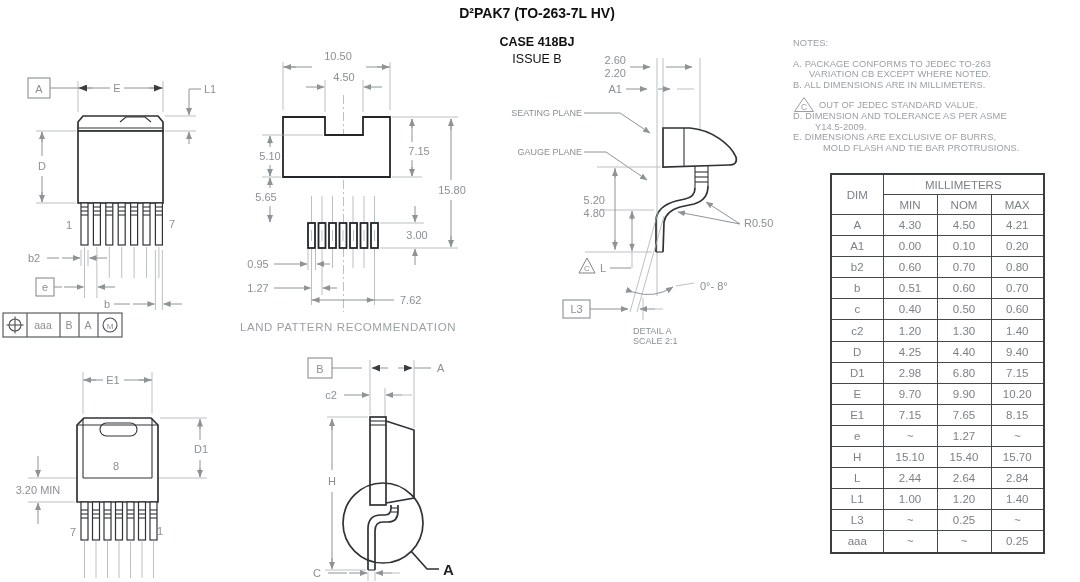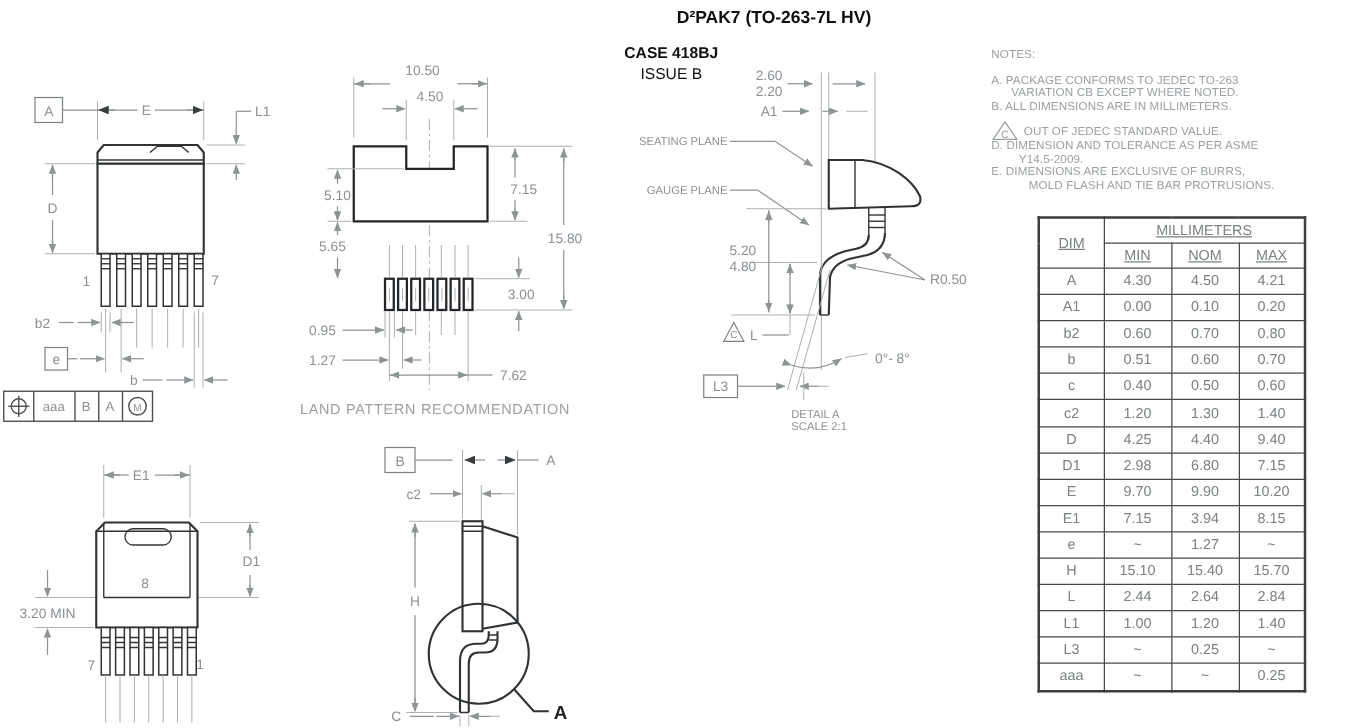--- a/index.html
+++ b/index.html
@@ -16,33 +16,33 @@
   .thin{stroke:#aab0b2;stroke-width:.8;fill:none;}
   .dim {stroke:#8e9496;stroke-width:1;fill:none;}
   .o   {stroke:#2f3335;stroke-width:1.7;fill:#fff;}
   .on  {stroke:#2f3335;stroke-width:1.7;fill:none;}
   .o2  {stroke:#2f3335;stroke-width:1.1;fill:none;}
   .pin {stroke:#2f3335;stroke-width:1.2;fill:#fff;}
   .pad {stroke:#22262a;stroke-width:1.8;fill:#fff;}
   .box {stroke:#7d8488;stroke-width:1;fill:none;}
   .fcf {stroke:#4a4f52;stroke-width:1.1;fill:none;}
   .title-line{position:absolute;left:377px;width:320px;text-align:center;color:#101010;}
-  #t1{top:5px;font-size:14px;font-weight:bold;text-align:right;}
+  #t1{top:5px;font-size:14px;font-weight:bold;}
   #t2{top:35px;font-size:12.5px;font-weight:600;}
   #t3{top:52px;font-size:12.5px;font-weight:400;}
   .notes{position:absolute;left:793px;top:38px;width:292px;color:#999fa2;font-size:9.3px;
          line-height:10.6px;letter-spacing:.1px;}
   .notes .nh{margin-bottom:10px;}
   .notes .ind{padding-left:16px;}
   .tri-row{position:relative;padding-left:26px;margin-top:10px;}
   .tri-row svg{position:absolute;left:0;top:-4px;}
   .dim-table{position:absolute;left:830px;top:173px;width:213px;border-collapse:collapse;
              table-layout:fixed;color:#7b8184;font-size:11.5px;text-align:center;}
   .dim-table th,.dim-table td{border:1.2px solid #46494b;font-weight:normal;padding:0;}
-  .dim-table thead th{height:19px;text-decoration:underline;}
+  .dim-table thead th{height:19px;}
   .dim-table tbody td{height:20.1px;}
   .dim-table{border:2px solid #3a3e40;}
 </style>
 </head>
 <body>
 
 <div id="stage">
 
   <div id="t1" class="title-line">D²PAK7 (TO-263-7L HV)</div>
   <div id="t2" class="title-line">CASE 418BJ</div>
@@ -536,21 +536,21 @@
         </tr>
         <tr>
           <td>E</td>
           <td>9.70</td>
           <td>9.90</td>
           <td>10.20</td>
         </tr>
         <tr>
           <td>E1</td>
           <td>7.15</td>
-          <td>3.94</td>
+          <td>7.65</td>
           <td>8.15</td>
         </tr>
         <tr>
           <td>e</td>
           <td>~</td>
           <td>1.27</td>
           <td>~</td>
         </tr>
         <tr>
           <td>H</td>

